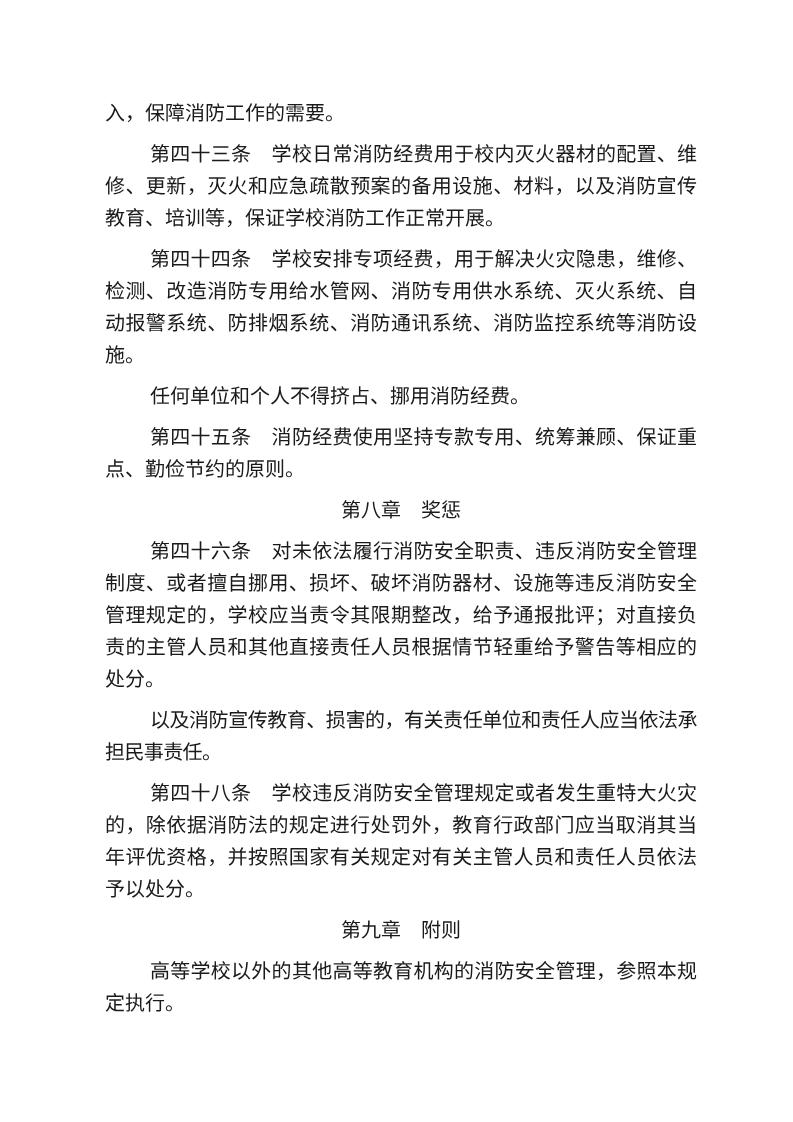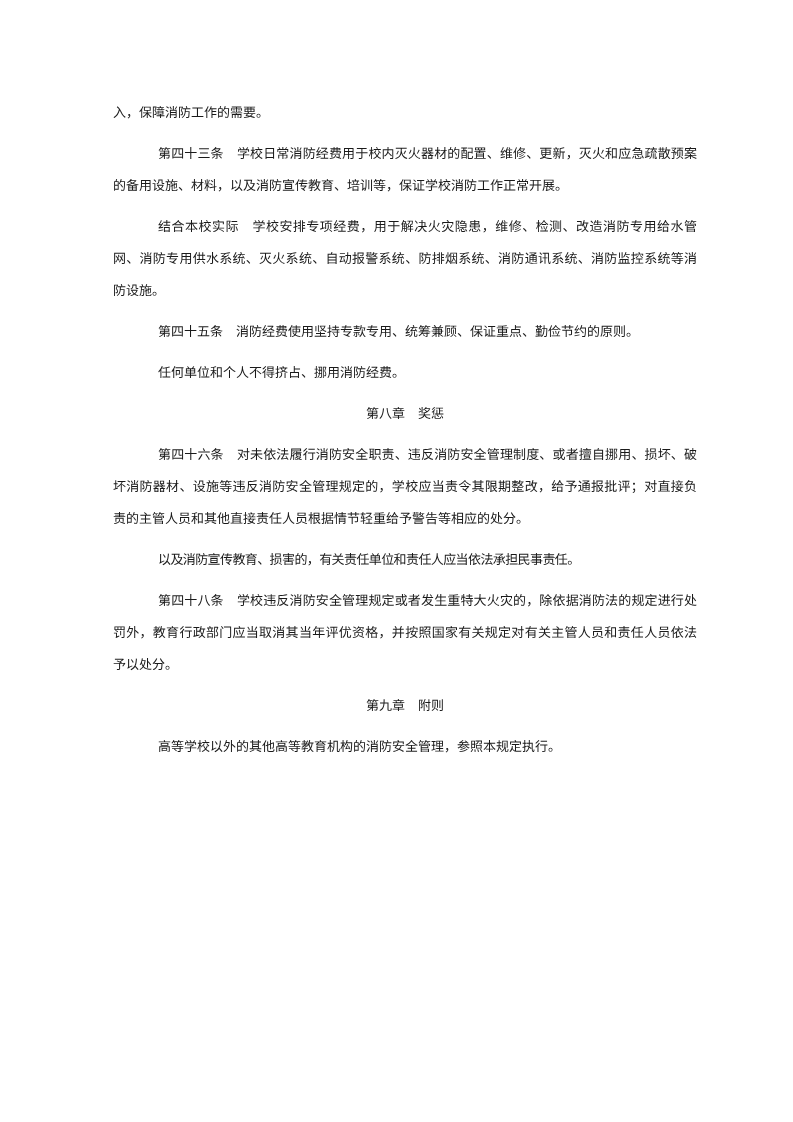--- a/index.html
+++ b/index.html
@@ -16,23 +16,23 @@
     box-sizing: border-box;
     width: 793px;
     height: 1122px;
     padding: 97px 96px 40px 101px;
     background: #ffffff;
     font-family: "Liberation Serif", "DejaVu Serif", serif;
     font-size: 16.5px;
     color: #1a1a1a;
   }
   .page p, .page h2 {
-    margin: 0 0 9px 12px;
+    margin: 0 0 9px 4px;
     line-height: 32px;
-    font-size: 13px;
+    font-size: 20px;
     font-weight: normal;
   }
   .para {
     text-align: justify;
     text-indent: 45px;
     word-break: break-all;
   }
   .no-indent {
     text-indent: 0;
   }
@@ -43,22 +43,22 @@
   .one-line {
     letter-spacing: -0.6px;
   }
 </style>
 </head>
 <body>
 
 <div class="page">
   <p class="para no-indent">入，保障消防工作的需要。</p>
   <p class="para">第四十三条　学校日常消防经费用于校内灭火器材的配置、维修、更新，灭火和应急疏散预案的备用设施、材料，以及消防宣传教育、培训等，保证学校消防工作正常开展。</p>
-  <p class="para">结合本校实际　学校安排专项经费，用于解决火灾隐患，维修、检测、改造消防专用给水管网、消防专用供水系统、灭火系统、自动报警系统、防排烟系统、消防通讯系统、消防监控系统等消防设施。</p>
+  <p class="para">第四十四条　学校安排专项经费，用于解决火灾隐患，维修、检测、改造消防专用给水管网、消防专用供水系统、灭火系统、自动报警系统、防排烟系统、消防通讯系统、消防监控系统等消防设施。</p>
+  <p class="para">任何单位和个人不得挤占、挪用消防经费。</p>
   <p class="para">第四十五条　消防经费使用坚持专款专用、统筹兼顾、保证重点、勤俭节约的原则。</p>
-  <p class="para">任何单位和个人不得挤占、挪用消防经费。</p>
   <h2 class="chapter">第八章　奖惩</h2>
   <p class="para">第四十六条　对未依法履行消防安全职责、违反消防安全管理制度、或者擅自挪用、损坏、破坏消防器材、设施等违反消防安全管理规定的，学校应当责令其限期整改，给予通报批评；对直接负责的主管人员和其他直接责任人员根据情节轻重给予警告等相应的处分。</p>
   <p class="para one-line">以及消防宣传教育、损害的，有关责任单位和责任人应当依法承担民事责任。</p>
   <p class="para">第四十八条　学校违反消防安全管理规定或者发生重特大火灾的，除依据消防法的规定进行处罚外，教育行政部门应当取消其当年评优资格，并按照国家有关规定对有关主管人员和责任人员依法予以处分。</p>
   <h2 class="chapter">第九章　附则</h2>
   <p class="para">高等学校以外的其他高等教育机构的消防安全管理，参照本规定执行。</p>
 </div>
 
 </body></html>

